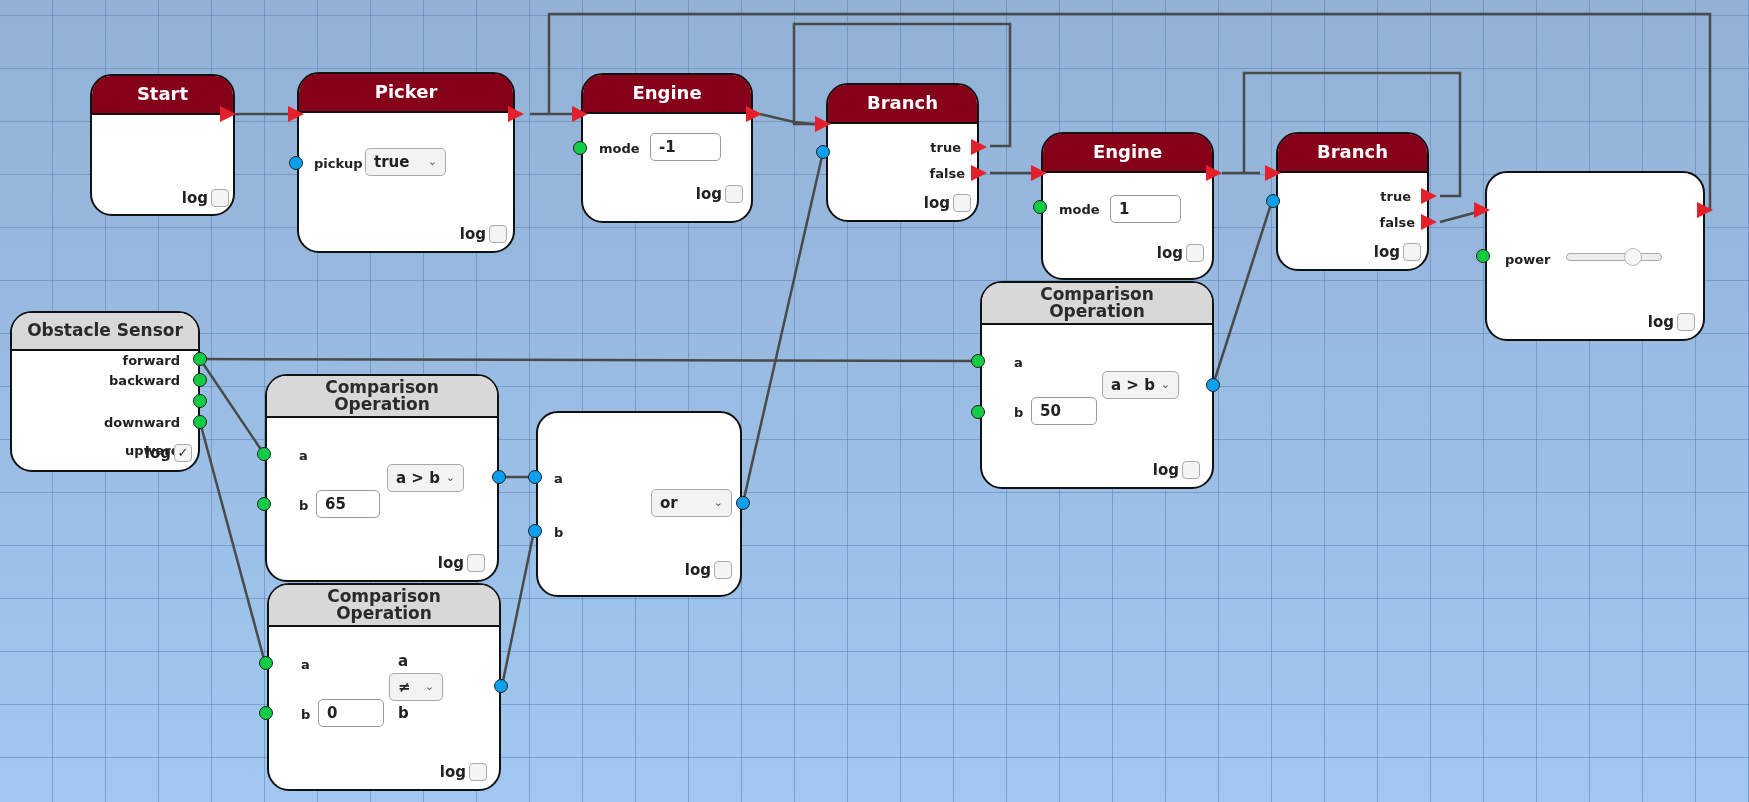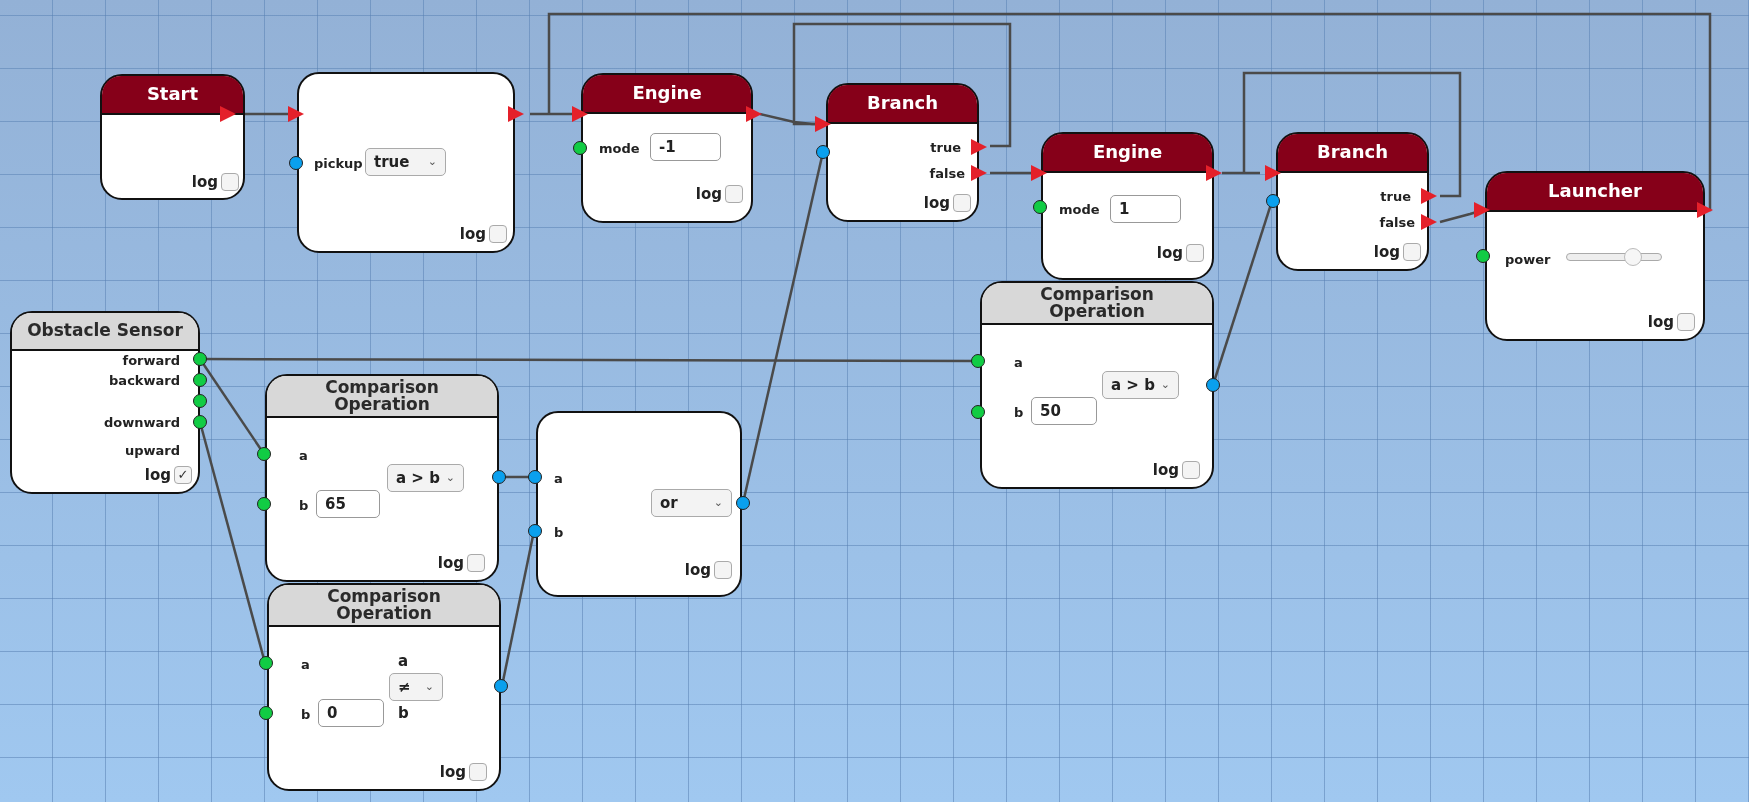--- a/index.html
+++ b/index.html
@@ -59,30 +59,31 @@
   <polyline points="1440,222 1470,214 1480,211"></polyline>
   <line x1="200" y1="359" x2="978" y2="361"></line>
   <line x1="200" y1="359" x2="264" y2="454"></line>
   <line x1="200" y1="422" x2="265" y2="663"></line>
   <line x1="500" y1="477" x2="534" y2="477"></line>
   <line x1="502" y1="686" x2="534" y2="531"></line>
   <line x1="743" y1="503" x2="823" y2="152"></line>
   <line x1="1213" y1="385" x2="1272" y2="201"></line>
 </svg>
 
-<div class="node action" style="left:100px;top:74px;width:145px;height:126px;">
+<div class="node action" style="left:90px;top:74px;width:145px;height:142px;">
   <div class="hdr">Start</div>
   <div class="log" style="right:4px;bottom:7px;">
     <span>log</span>
     <span class="cb"></span>
   </div>
 </div>
 <div class="flow" style="left:220px;top:106px;"></div>
 
 <div class="node action" style="left:297px;top:72px;width:218px;height:181px;">
+  <div class="hdr">Picker</div>
   <span class="lbl" style="left:15px;top:82px;">pickup</span>
   <div class="sel" style="left:66px;top:74px;width:81px;">
     <span>true</span>
     <span class="chev">⌄</span>
   </div>
   <div class="log" style="right:6px;bottom:8px;">
     <span>log</span>
     <span class="cb"></span>
   </div>
 </div>
@@ -138,35 +139,34 @@
     <span>log</span>
     <span class="cb"></span>
   </div>
 </div>
 <div class="flow" style="left:1265px;top:165px;"></div>
 <div class="flow" style="left:1421px;top:188px;"></div>
 <div class="flow" style="left:1421px;top:214px;"></div>
 <div class="port b" style="left:1266px;top:194px;"></div>
 
 <div class="node action" style="left:1485px;top:171px;width:220px;height:170px;">
-  <div class="hdr">Launcher</div>
   <span class="lbl" style="left:18px;top:79px;">power</span>
   <div class="slider" style="left:79px;top:80px;width:96px;">
     <div class="knob" id="power-knob" style="left: 57px;"></div>
   </div>
   <div class="log" style="right:8px;bottom:8px;">
     <span>log</span>
     <span class="cb"></span>
   </div>
 </div>
 <div class="flow" style="left:1474px;top:202px;"></div>
 <div class="flow" style="left:1697px;top:202px;"></div>
 <div class="port g" style="left:1476px;top:249px;"></div>
 
-<div class="node sensor" style="left:10px;top:311px;width:190px;height:183px;">
+<div class="node sensor" style="left:10px;top:311px;width:190px;height:161px;">
   <div class="hdr" style="height:38px;line-height:30px;padding-top:2px;font-size:17px;">Obstacle Sensor</div>
   <span class="lbl r" style="right:18px;top:40px;">forward</span>
   <span class="lbl r" style="right:18px;top:60px;text-align:center;">backward</span>
   <span class="lbl r" style="right:18px;top:82px;margin-top:48px;">upward</span>
   <span class="lbl r" style="right:18px;top:102px;">downward</span>
   <div class="log" style="right:6px;bottom:8px;">
     <span>log</span>
     <span class="cb">✓</span>
   </div>
 </div>

